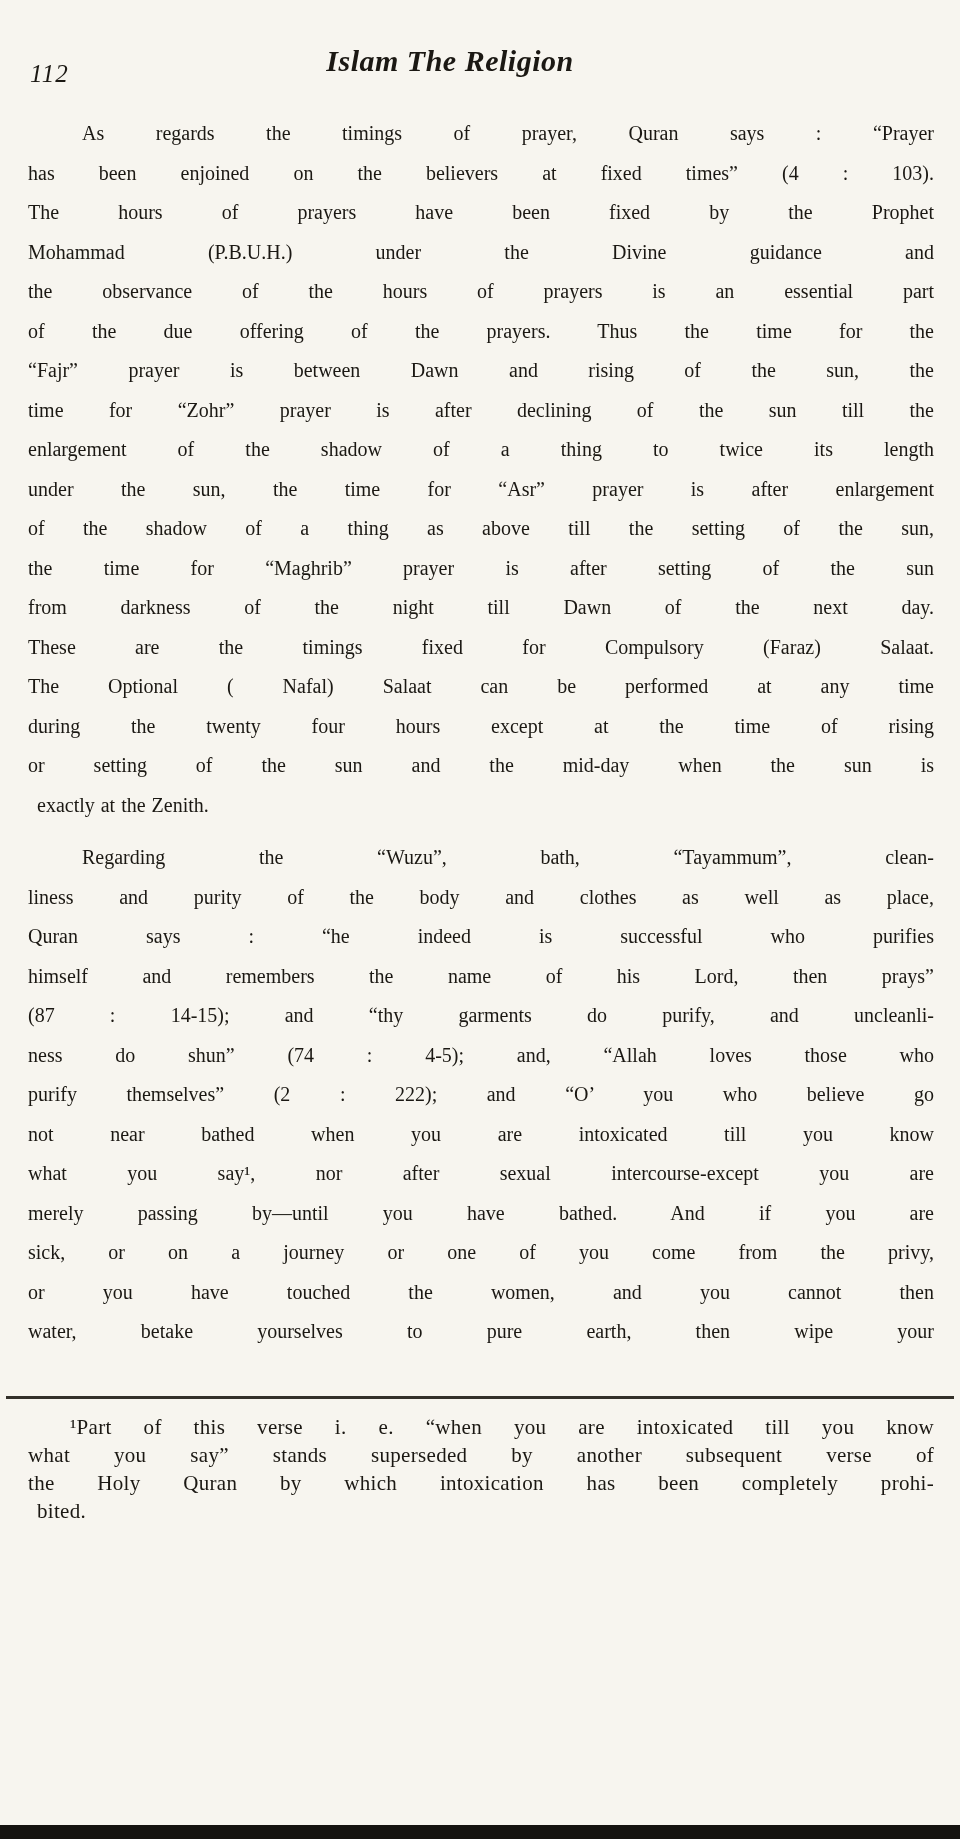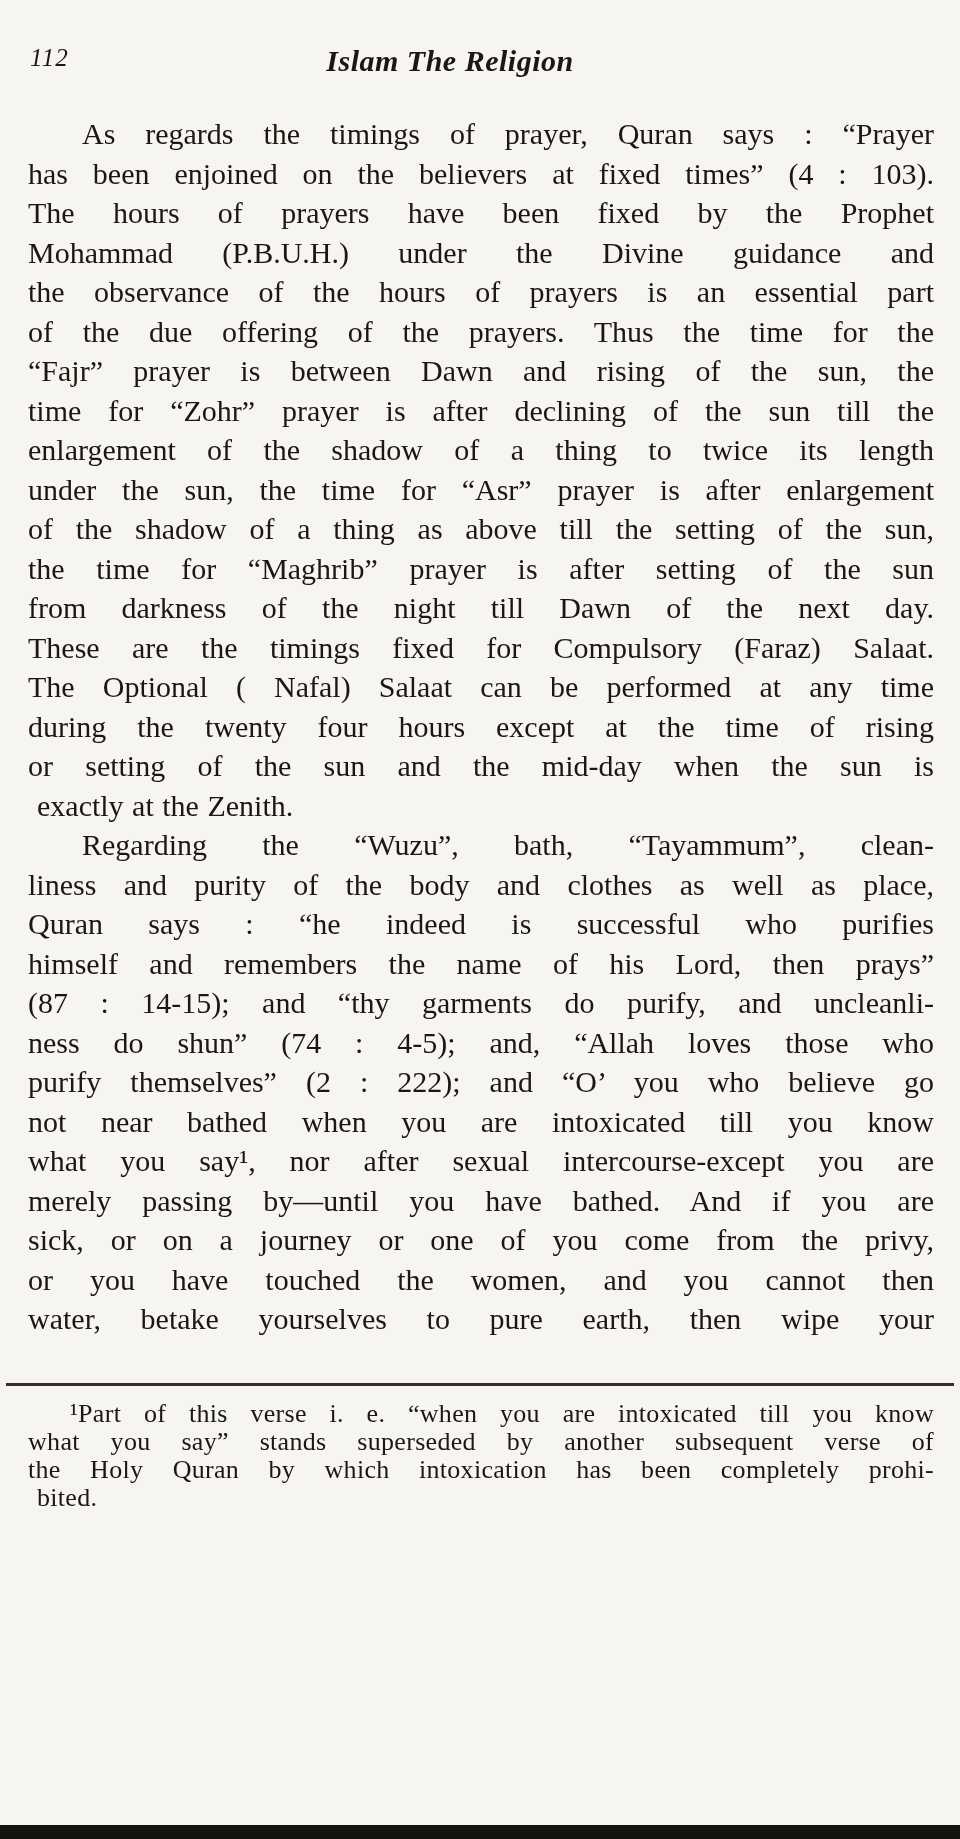--- a/index.html
+++ b/index.html
@@ -23,61 +23,62 @@
     padding-top: 44px;
   }
   .page-header {
     position: relative;
     height: 34px;
     margin: 0 30px;
   }
   .page-number {
     position: absolute;
     left: 0;
-    top: 0;
+    top: 16px;
     font-style: italic;
     font-size: 25px;
     letter-spacing: 1px;
   }
   .page-title {
     display: block;
     text-align: center;
     font-style: italic;
     font-weight: bold;
     font-size: 30px;
     transform: translateX(-30px);
     letter-spacing: 0.5px;
   }
   .body-text {
     margin: 36px 26px 0 28px;
-    font-size: 30px;
+    font-size: 20px;
     line-height: 39.5px;
   }
   .paragraph + .paragraph {
+    margin-top: 13px;
   }
   .line {
     text-align: justify;
     text-align-last: justify;
     word-spacing: 1px;
   }
   .indent-first .line:first-child {
     text-indent: 54px;
   }
   .no-justify-last .last-line {
     text-align-last: left;
     margin-left: 9px;
   }
   .footnote-rule {
     border: none;
     border-top: 3px solid #33302a;
     margin: 44px 6px 0 6px;
   }
   .footnote {
     margin: 14px 26px 0 28px;
-    font-size: 26px;
+    font-size: 21px;
     line-height: 28px;
     letter-spacing: 0.3px;
   }
   .footnote .line:first-child {
     text-indent: 42px;
   }
   .scan-edge {
     position: absolute;
     left: 0;
     bottom: 0;

